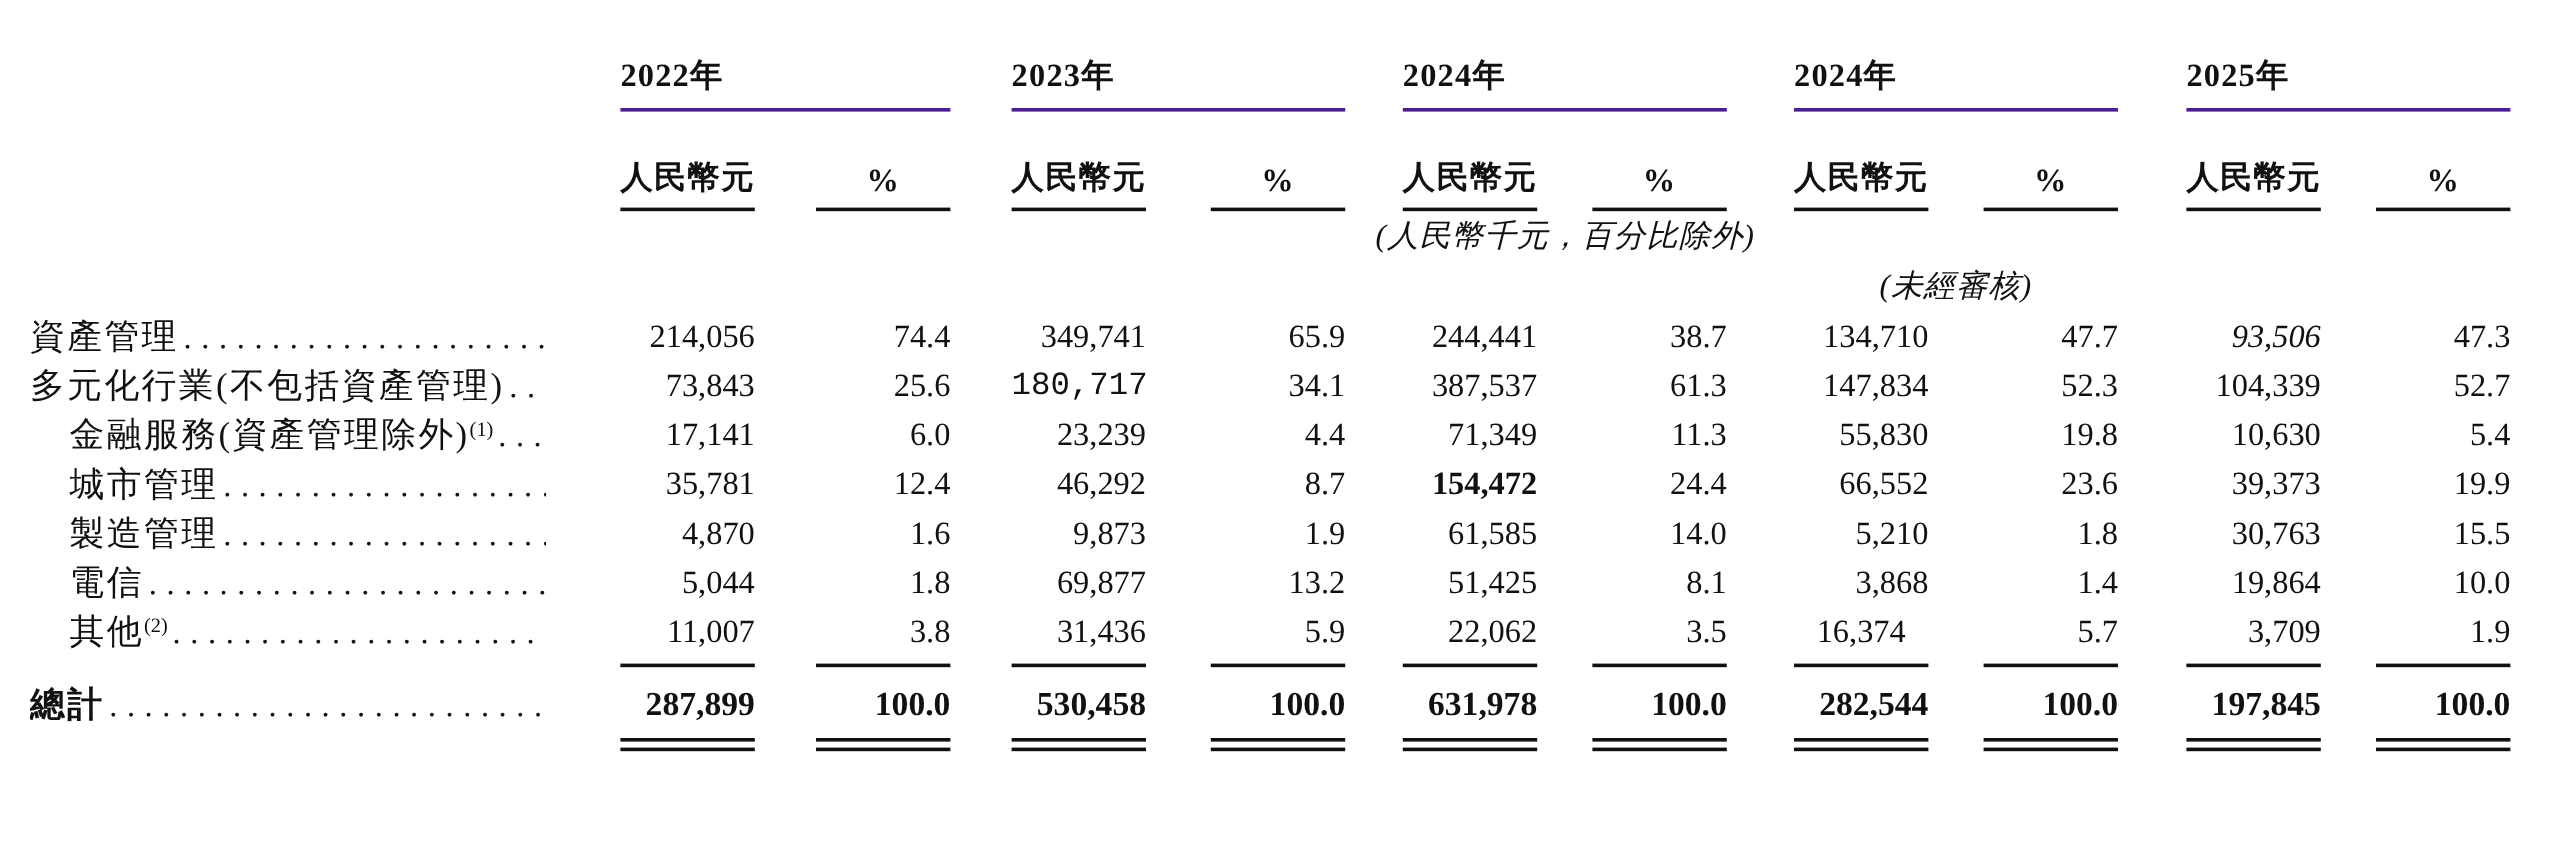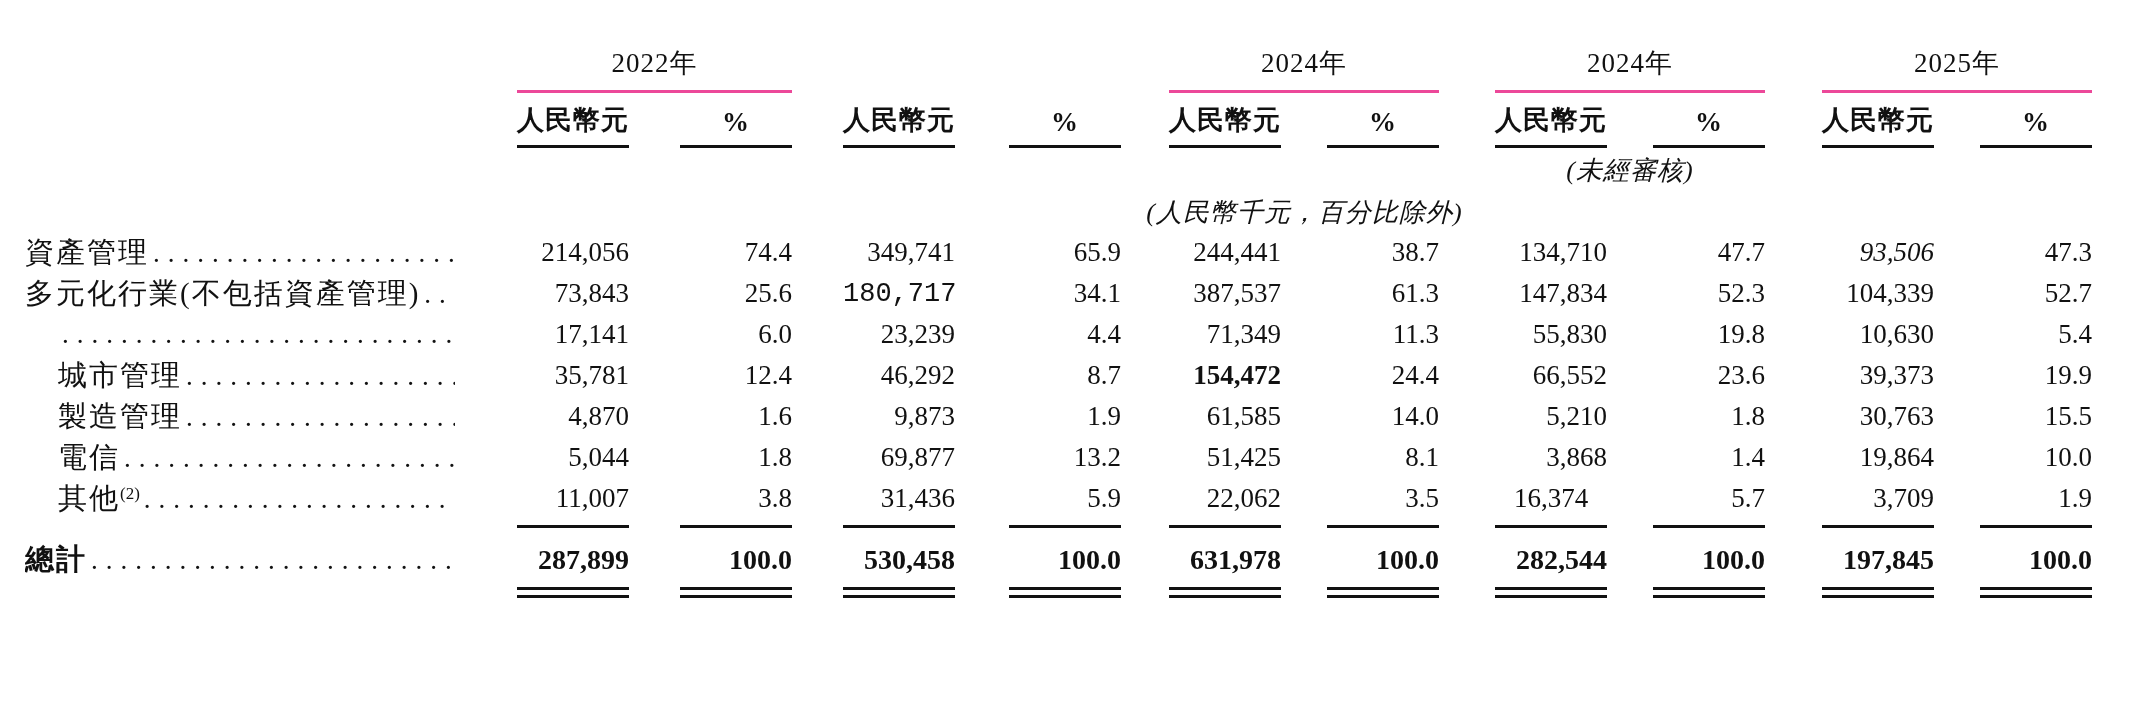--- a/index.html
+++ b/index.html
@@ -17,25 +17,25 @@
   }
   
   .h1{height:60px;align-items:end;}
   .span-title{
     border-bottom:4px solid #111;
     text-align:center;font-weight:bold;font-size:27px;
     padding-bottom:8px;letter-spacing:1px;white-space:nowrap;
   }
   .h2{height:55px;align-items:end;}
   .span-year{
-    border-bottom:3px solid #ec4899;
-    text-align:center;font-weight:normal;font-size:27px;
+    border-bottom:3px solid #4c1d95;
+    font-weight:bold;font-size:27px;
     padding-bottom:9px;letter-spacing:1px;white-space:nowrap;
   }
-  .h3{height:55px;align-items:end;}
+  .h3{height:55px;align-items:end;margin-top:28px;}
   .colhead{
     border-bottom:3px solid #111;
     text-align:center;font-weight:bold;font-size:27px;
     padding-bottom:7px;letter-spacing:1px;white-space:nowrap;
   }
   .note-row1{height:44px;align-items:center;}
   .note-row2{height:40px;align-items:center;}
   .note{
     font-style:italic;font-size:26px;text-align:center;
     letter-spacing:1px;white-space:nowrap;
@@ -69,44 +69,45 @@
   .dbl{border-top:3px solid #111;border-bottom:3px solid #111;height:11px;box-sizing:border-box;}
 </style>
 </head>
 <body>
 
 <div class="page">
 
 
   <div class="row h2">
     <div class="span-year" style="grid-column:3/6">2022年</div>
+    <div class="span-year" style="grid-column:7/10">2023年</div>
     <div class="span-year" style="grid-column:11/14">2024年</div>
     <div class="span-year" style="grid-column:15/18">2024年</div>
     <div class="span-year" style="grid-column:19/22">2025年</div>
   </div>
 
   <div class="row h3">
     <div class="colhead" style="grid-column:3">人民幣元</div>
     <div class="colhead" style="grid-column:5">%</div>
     <div class="colhead" style="grid-column:7">人民幣元</div>
     <div class="colhead" style="grid-column:9">%</div>
     <div class="colhead" style="grid-column:11">人民幣元</div>
     <div class="colhead" style="grid-column:13">%</div>
     <div class="colhead" style="grid-column:15">人民幣元</div>
     <div class="colhead" style="grid-column:17">%</div>
     <div class="colhead" style="grid-column:19">人民幣元</div>
     <div class="colhead" style="grid-column:21">%</div>
   </div>
 
+  <div class="row note-row2">
+    <div class="note" style="grid-column:3/22">(人民幣千元，百分比除外)</div>
+  </div>
+
   <div class="row note-row1">
     <div class="note" style="grid-column:15/18">(未經審核)</div>
-  </div>
-
-  <div class="row note-row2">
-    <div class="note" style="grid-column:3/22">(人民幣千元，百分比除外)</div>
   </div>
 
   <div id="data-rows">
       <div class="row data-row">
         <div class="label">
           <span class="lab-txt">資產管理</span>
           <span class="dots">......................................................................</span>
         </div>
         <div class="num" style="grid-column: 3;">214,056</div>
         <div class="num" style="grid-column: 5;">74.4</div>
@@ -130,20 +131,21 @@
         <div class="num" style="grid-column: 9;">34.1</div>
         <div class="num" style="grid-column: 11;">387,537</div>
         <div class="num" style="grid-column: 13;">61.3</div>
         <div class="num" style="grid-column: 15;">147,834</div>
         <div class="num" style="grid-column: 17;">52.3</div>
         <div class="num" style="grid-column: 19;">104,339</div>
         <div class="num" style="grid-column: 21;">52.7</div>
       </div>
       <div class="row data-row">
         <div class="label indent">
+          <span class="lab-txt">金融服務(資產管理除外)<sup class="sup">(1)</sup></span>
           <span class="dots">......................................................................</span>
         </div>
         <div class="num" style="grid-column: 3;">17,141</div>
         <div class="num" style="grid-column: 5;">6.0</div>
         <div class="num" style="grid-column: 7;">23,239</div>
         <div class="num" style="grid-column: 9;">4.4</div>
         <div class="num" style="grid-column: 11;">71,349</div>
         <div class="num" style="grid-column: 13;">11.3</div>
         <div class="num" style="grid-column: 15;">55,830</div>
         <div class="num" style="grid-column: 17;">19.8</div>

